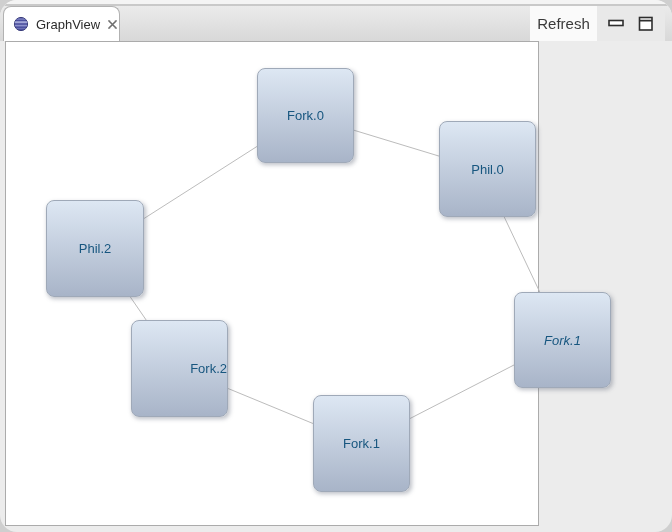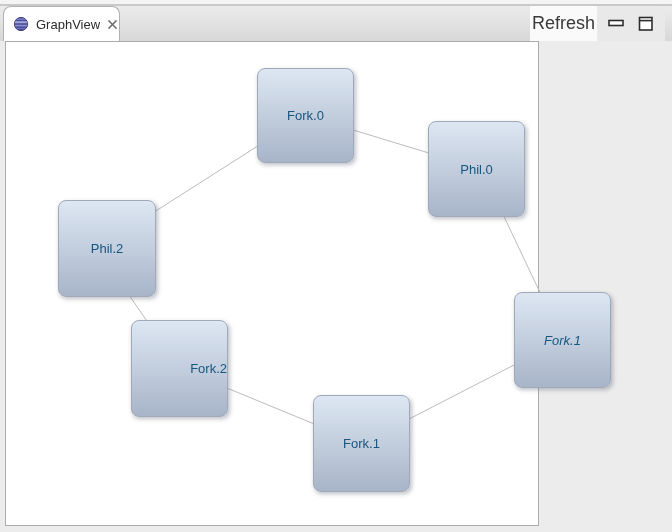--- a/index.html
+++ b/index.html
@@ -1,19 +1,20 @@
 <!DOCTYPE html>
 <html><head>
 <meta charset="utf-8">
 <style>
   html,body{margin:0;padding:0;}
   body{font-family:"Liberation Sans", sans-serif; background:#cfcfcf;}
   .window{
     position:relative; width:672px; height:532px; overflow:hidden;
     background:#ececec;
+    border-radius:17px;
   }
   .top-strip{
     position:absolute; left:0; top:0; right:0; height:4px;
     background:#f4f4f4; border-bottom:2px solid #c9c9c9;
   }
   .tab-bar{
     position:absolute; left:0; top:6px; right:0; height:35px;
     background:linear-gradient(#ebebeb,#d8d8d8);
   }
   .tab{
@@ -27,21 +28,21 @@
   }
   .tab .title{white-space:nowrap;}
   .tab-close{
     display:flex; align-items:center; justify-content:center;
     width:13px; height:13px; cursor:pointer;
   }
   .refresh-section{
     position:absolute; left:530px; top:0; width:67px; height:35px;
     background:#fafafa;
     display:flex; align-items:center; justify-content:center;
-    font-size:18px; color:#3a3a3a; cursor:pointer;
+    font-size:15px; color:#3a3a3a; cursor:pointer;
   }
   .minmax-section{
     position:absolute; left:597px; top:0; width:68px; height:35px;
     background:#e9e9e9; border-radius:0 8px 0 0;
     display:flex; align-items:center; justify-content:center; gap:13px;
   }
   .chrome-btn{
     display:flex; align-items:center; justify-content:center;
     cursor:pointer; background:transparent; border:none; padding:0;
   }
@@ -121,30 +122,30 @@
         <line x1="475.5" y1="127" x2="556.5" y2="298" stroke="#bcbcbc" stroke-width="1"></line>
         <line x1="556.5" y1="298" x2="355.5" y2="401.5" stroke="#bcbcbc" stroke-width="1"></line>
         <line x1="355.5" y1="401.5" x2="173.5" y2="326.5" stroke="#bcbcbc" stroke-width="1"></line>
         <line x1="173.5" y1="326.5" x2="91" y2="206.5" stroke="#bcbcbc" stroke-width="1"></line>
         <line x1="91" y1="206.5" x2="299.5" y2="73.5" stroke="#bcbcbc" stroke-width="1"></line>
       </svg>
 
   <div class="node" style="left: 251px; top: 26px; width: 97px; height: 95px; background: linear-gradient(rgb(221, 231, 243), rgb(168, 180, 200)); border-color: rgb(159, 169, 184); color: rgb(23, 86, 127);">
         <span>Fork.0</span>
       </div>
-      <div class="node" style="left: 422px; top: 79px; width: 97px; height: 96px; background: linear-gradient(rgb(221, 231, 243), rgb(168, 180, 200)); border-color: rgb(159, 169, 184); color: rgb(23, 86, 127);">
+      <div class="node" style="left: 433px; top: 79px; width: 97px; height: 96px; background: linear-gradient(rgb(221, 231, 243), rgb(168, 180, 200)); border-color: rgb(159, 169, 184); color: rgb(23, 86, 127);">
         <span>Phil.0</span>
       </div>
       <div class="node" style="left: 508px; top: 250px; width: 97px; height: 96px; background: linear-gradient(rgb(221, 231, 243), rgb(168, 180, 200)); border-color: rgb(159, 169, 184); color: rgb(23, 86, 127); font-style: italic;">
         <span>Fork.1</span>
       </div>
       <div class="node" style="left: 307px; top: 353px; width: 97px; height: 97px; background: linear-gradient(rgb(221, 231, 243), rgb(168, 180, 200)); border-color: rgb(159, 169, 184); color: rgb(23, 86, 127);">
         <span>Fork.1</span>
       </div>
       <div class="node" style="left: 125px; top: 278px; width: 97px; height: 97px; background: linear-gradient(rgb(221, 231, 243), rgb(168, 180, 200)); border-color: rgb(159, 169, 184); color: rgb(23, 86, 127); justify-content: flex-end;">
         <span>Fork.2</span>
       </div>
-      <div class="node" style="left: 52px; top: 158px; width: 98px; height: 97px; background: linear-gradient(rgb(221, 231, 243), rgb(168, 180, 200)); border-color: rgb(159, 169, 184); color: rgb(23, 86, 127);">
+      <div class="node" style="left: 40px; top: 158px; width: 98px; height: 97px; background: linear-gradient(rgb(221, 231, 243), rgb(168, 180, 200)); border-color: rgb(159, 169, 184); color: rgb(23, 86, 127);">
         <span>Phil.2</span>
       </div>
     </div>
 
 </div>
 
 </body></html>

